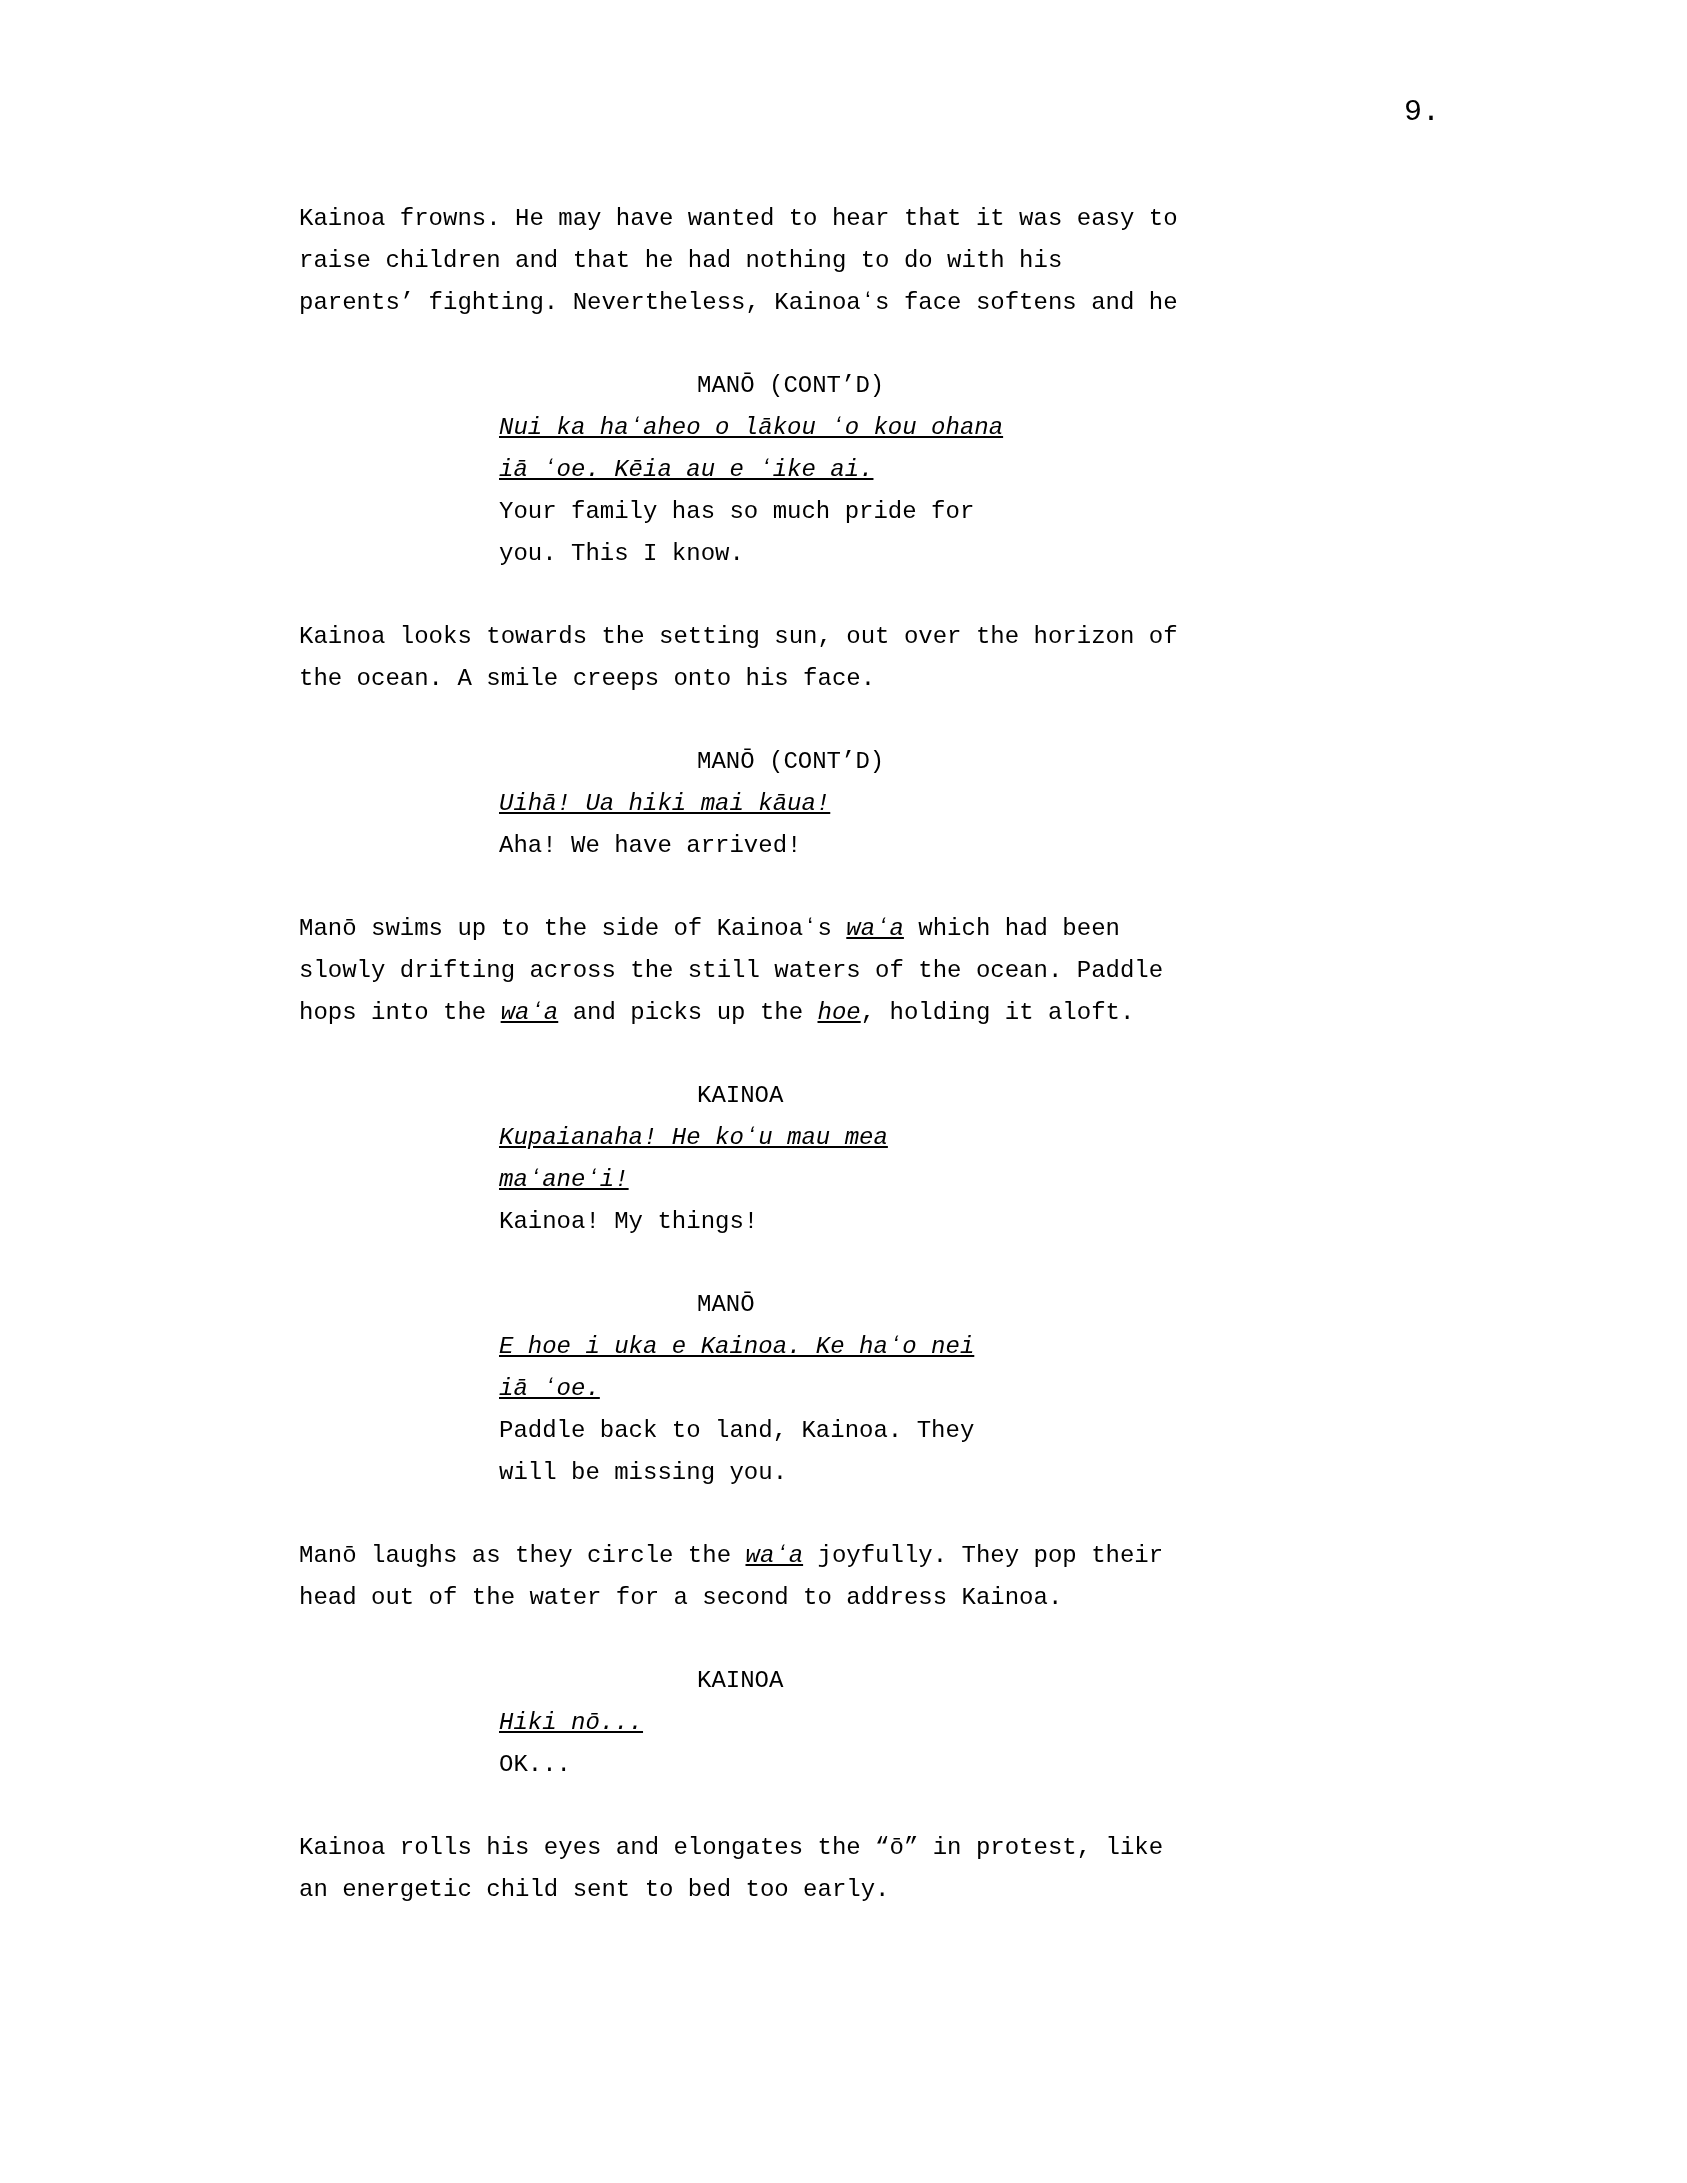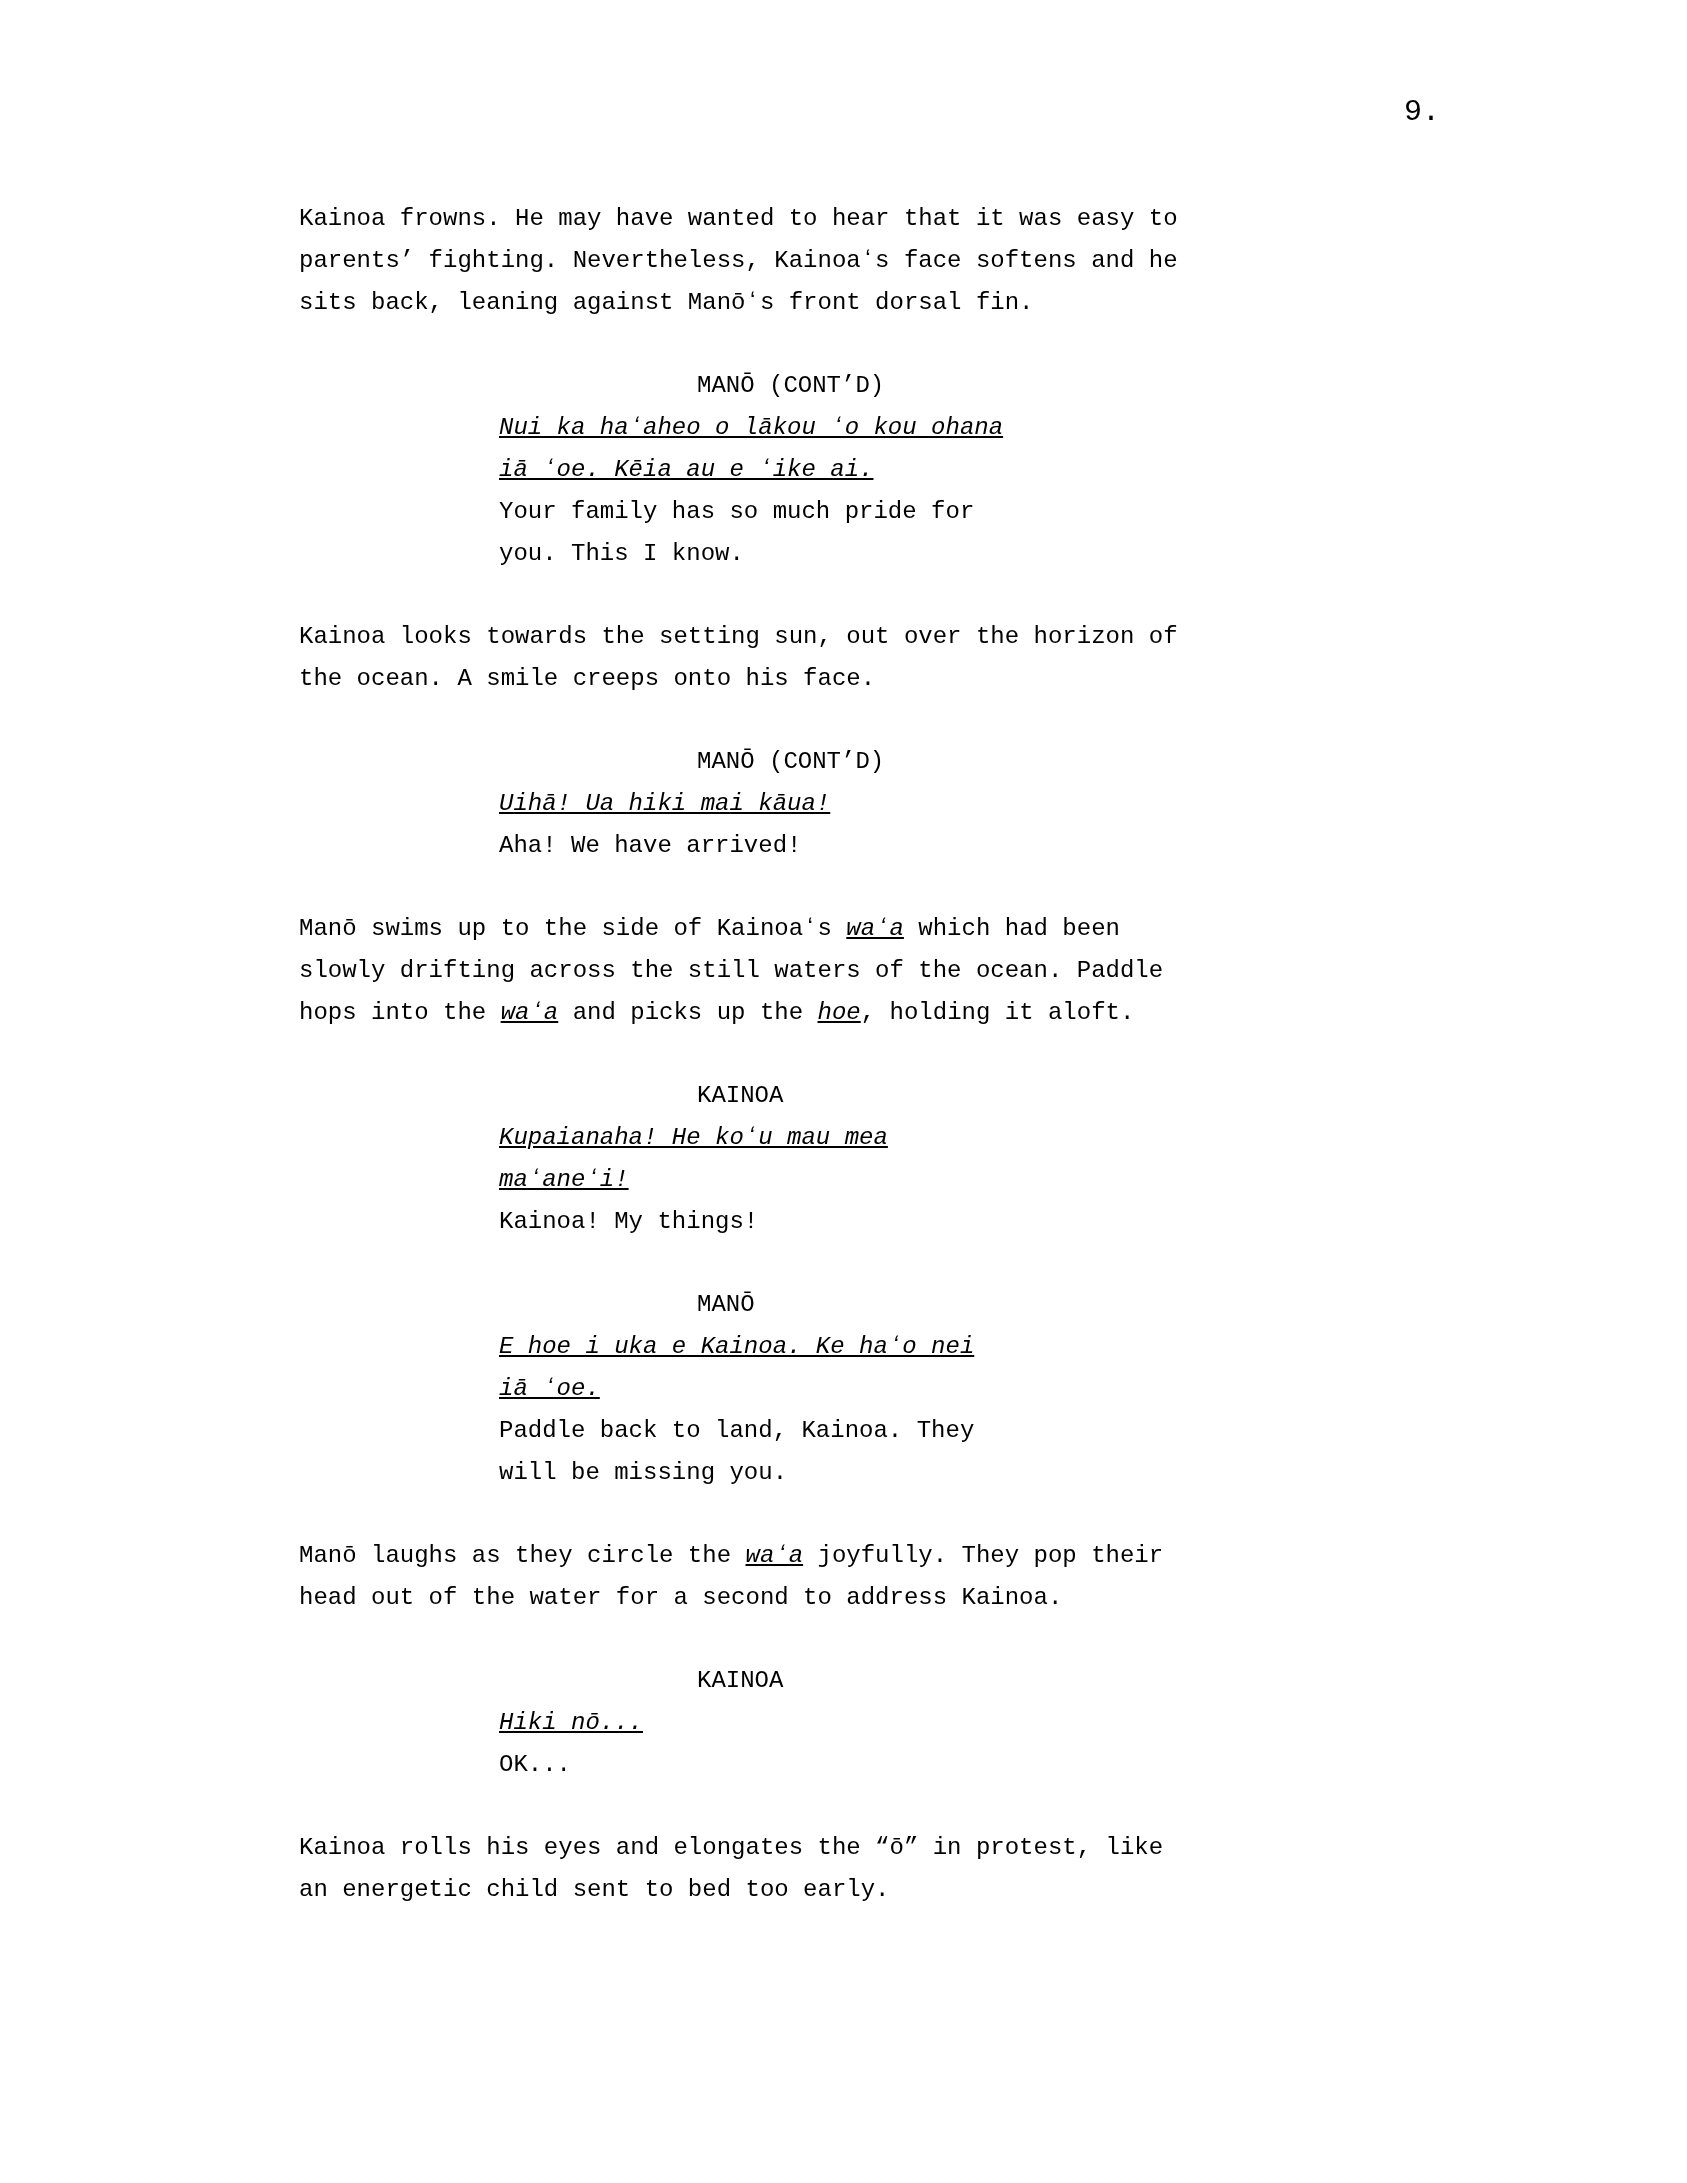--- a/index.html
+++ b/index.html
@@ -43,22 +43,22 @@
 </style>
 </head>
 <body>
 
 <div class="page-number">9.</div>
 
 <div class="script">
 
   <div class="block action">
     <div class="line"><span class="seg">Kainoa frowns. He may have wanted to hear that it was easy to</span></div>
+    <div class="line"><span class="seg">raise children and that he had nothing to do with his</span></div>
     <div class="line"><span class="seg">parents’ fighting. Nevertheless, Kainoaʻs face softens and he</span></div>
-    <div class="line"><span class="seg">sits back, leaning against Manōʻs front dorsal fin.</span></div>
   </div>
 
   <div class="block dialogue">
     <div class="char">MANŌ (CONT’D)</div>
     <div class="line"><span class="seg it">Nui ka haʻaheo o lākou ʻo kou ohana</span></div>
     <div class="line"><span class="seg it">iā ʻoe. Kēia au e ʻike ai.</span></div>
     <div class="line"><span class="seg">Your family has so much pride for</span></div>
     <div class="line"><span class="seg">you. This I know.</span></div>
   </div>
 

